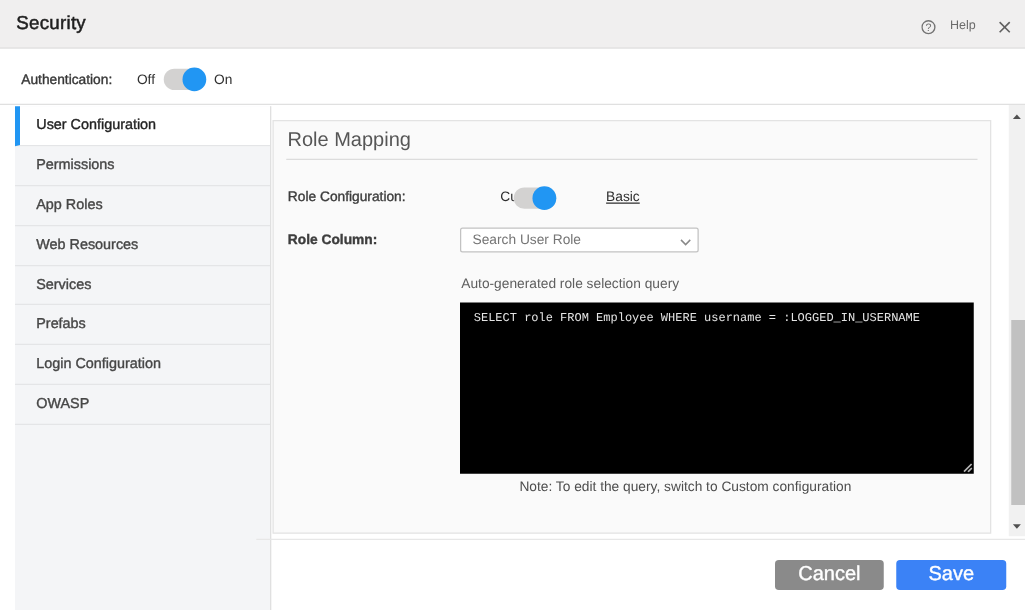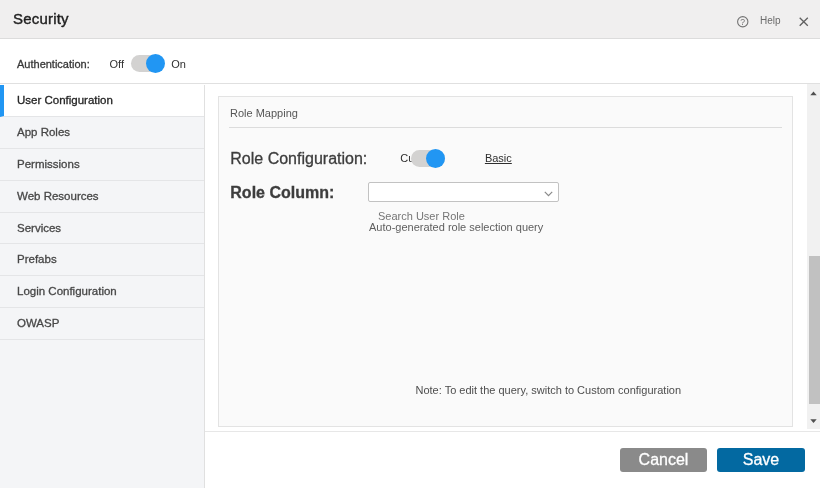--- a/index.html
+++ b/index.html
@@ -16,49 +16,49 @@
   .authrow { left:0; top:39px; width:820px; height:45px; background:#fff; border-bottom:1px solid #e0e0e0; }
   .authlabel { left:17px; top:57.5px; font-size:11px; line-height:13px; color:#383838; -webkit-text-stroke:0.3px; }
   .offtext { left:109.5px; top:57.5px; font-size:11px; line-height:13px; color:#303030; }
   .ontext  { left:171.3px; top:57.5px; font-size:11px; line-height:13px; color:#303030; }
 
   .toggle { width:33.5px; height:17.5px; }
   .toggle .track { position:absolute; left:0; top:0; width:33.5px; height:17.5px; background:#d3d2d1; border-radius:9px; }
   .toggle .knob { position:absolute; right:-0.5px; top:-0.75px; width:19px; height:19px; background:#2196f3; border-radius:50%; }
 
   
-  .sidebar { left:0; top:85px; width:205px; height:403px; background:#f4f5f7; border-right:1px solid #e0e0e0; }
+  .sidebar { left:12px; top:85px; width:205px; height:403px; background:#f4f5f7; border-right:1px solid #e0e0e0; }
   .sideitem { position:relative; height:31.9px; border-bottom:1px solid #e4e5e7; font-size:11.5px; color:#474747; line-height:31px; padding-left:17px; -webkit-text-stroke:0.3px; }
   .sideitem.active { background:#fff; border-left:4px solid #2196f3; padding-left:13px; color:#242424; }
 
   
   .panel { left:218px; top:95.5px; width:575px; height:331px; background:#fafafa; border:1px solid #e3e3e3; }
-  .panelhead { position:absolute; left:11px; top:9.5px; font-size:11px; line-height:14px; color:#565656; }
+  .panelhead { position:absolute; left:11px; top:9.5px; font-size:16px; line-height:14px; color:#565656; }
   .panelhr { position:absolute; left:10px; top:30.6px; width:553px; height:1px; background:#dcdcdc; }
 
-  .lbl { font-size:16px; line-height:13px; color:#3d3d3d; -webkit-text-stroke:0.3px; }
+  .lbl { font-size:11px; line-height:13px; color:#3d3d3d; -webkit-text-stroke:0.3px; }
   .ctl { font-size:11px; line-height:13px; color:#2e2e2e;margin-left:33px; }
 
   .dropdown { left:148.5px; top:85.5px; width:191.5px; height:20px; background:#fff; border:1px solid #c2c2c2; border-radius:2px; }
-  .ddtext { position:absolute; left:9.5px; top:2.5px; font-size:11px; line-height:13px; color:#757575;margin-top:24px; }
+  .ddtext { position:absolute; left:9.5px; top:2.5px; font-size:11px; line-height:13px; color:#757575; }
 
   .autolabel { left:150px; top:124.5px; font-size:11px; line-height:13px; color:#5e5e5e;text-align:center; }
   .codebox { left:149px; top:145.8px; width:410.5px; height:136.5px; background:#000; color:#e4e4e4; font-family:"Liberation Mono", monospace; font-size:9.6px; line-height:13px; padding:6px 0 0 11px; }
 
   .notetext { left:148.5px; top:286px; font-size:11px; line-height:14px; color:#4d4d4d;padding-left:48px; }
 
   
   .sbtrack { left:807px; top:84px; width:13px; height:345px; background:#f1f1f1; }
   .sbthumb { left:808.5px; top:256px; width:11px; height:148px; background:#c1c1c1; }
 
   
   .footline { left:205px; top:431px; width:615px; height:1px; background:#e7e7e7; }
   .btn { top:448px; height:24px; border-radius:3px; color:#fff; font-size:16px; text-align:center; line-height:24px; -webkit-text-stroke:0.3px; }
   .btn.cancel { left:620px; width:87px; background:#8a8a8a; }
-  .btn.save { left:717px; width:88px; background:#0369a1; }
+  .btn.save { left:717px; width:88px; background:#3b82f6; }
 </style>
 </head>
 <body>
   <div class="abs header"></div>
   <div class="abs title">Security</div>
 
   <svg class="abs" style="left:737px; top:16px;" width="11.5" height="11.5" viewBox="0 0 11.5 11.5">
     <circle cx="5.75" cy="5.75" r="5.15" fill="none" stroke="#747474" stroke-width="1.1"></circle>
     <text x="5.75" y="8.8" font-size="8.6" fill="#6f6f6f" text-anchor="middle" font-family="Liberation Sans">?</text>
   </svg>
@@ -71,22 +71,22 @@
   <div class="abs authlabel">Authentication:</div>
   <div class="abs offtext">Off</div>
   <div class="abs toggle" style="left:130.5px; top:54.7px;">
     <div class="track"></div>
     <div class="knob"></div>
   </div>
   <div class="abs ontext">On</div>
 
   <div class="abs sidebar">
     <div class="sideitem active">User Configuration</div>
+    <div class="sideitem">Permissions</div>
     <div class="sideitem">App Roles</div>
-    <div class="sideitem">Permissions</div>
     <div class="sideitem">Web Resources</div>
     <div class="sideitem">Services</div>
     <div class="sideitem">Prefabs</div>
     <div class="sideitem">Login Configuration</div>
     <div class="sideitem">OWASP</div>
   </div>
 
   <div class="abs panel">
     <div class="panelhead">Role Mapping</div>
     <div class="panelhr"></div>
@@ -101,20 +101,25 @@
 
     <div class="abs lbl" style="left:11.3px; top:89px;font-weight:bold;">Role Column:</div>
     <div class="abs dropdown">
       <div class="ddtext">Search User Role</div>
       <svg style="position:absolute; right:5px; top:8px;" width="9" height="6" viewBox="0 0 9 6">
         <path d="M0.8 0.9 L4.5 4.7 L8.2 0.9" stroke="#898989" stroke-width="1.2" fill="none"></path>
       </svg>
     </div>
 
     <div class="abs autolabel">Auto-generated role selection query</div>
+    <div class="abs codebox">SELECT role FROM Employee WHERE username = :LOGGED_IN_USERNAME
+      <svg style="position:absolute; right:0.5px; bottom:0.5px;" width="8" height="8" viewBox="0 0 8 8">
+        <path d="M1.2 7.3 L7.3 1.2 M4.4 7.5 L7.5 4.4" stroke="#b2b2b2" stroke-width="1.4" fill="none"></path>
+      </svg>
+    </div>
     <div class="abs notetext">Note: To edit the query, switch to Custom configuration</div>
   </div>
 
   <div class="abs sbtrack"></div>
   <div class="abs sbthumb"></div>
   <svg class="abs" style="left:810px; top:91.3px;" width="7" height="4.5" viewBox="0 0 7 4.5">
     <path d="M0.3 4.2 L3.5 0.5 L6.7 4.2 Z" fill="#505050"></path>
   </svg>
   <svg class="abs" style="left:810px; top:419.3px;" width="7" height="4.5" viewBox="0 0 7 4.5">
     <path d="M0.3 0.3 L3.5 4 L6.7 0.3 Z" fill="#505050"></path>

